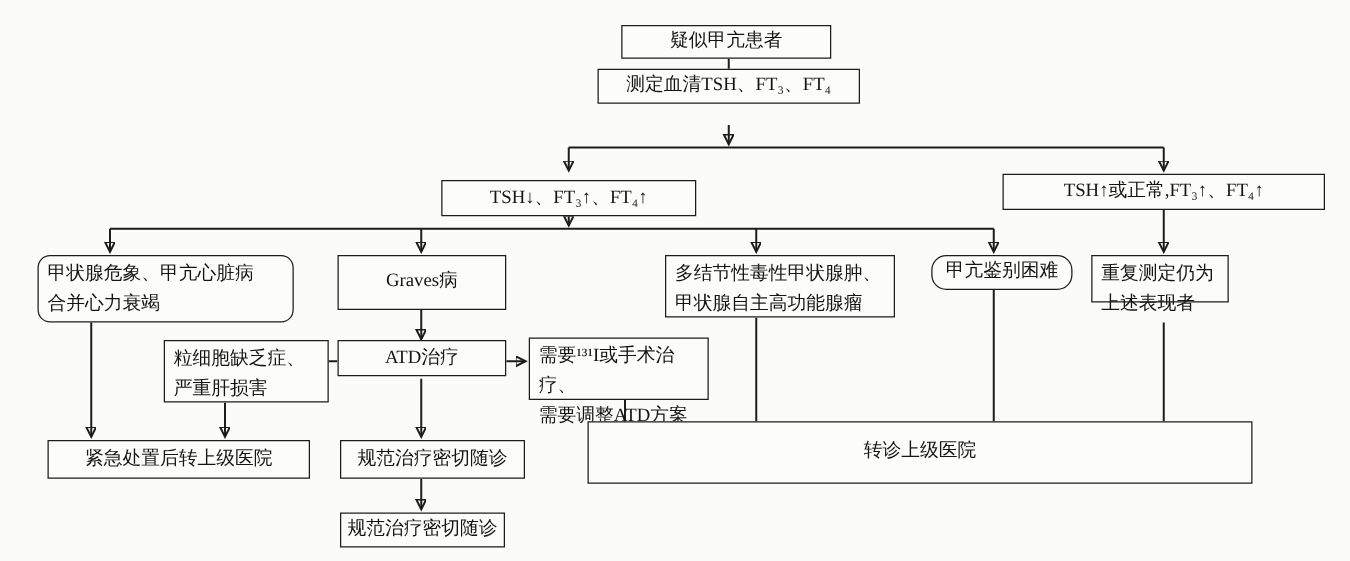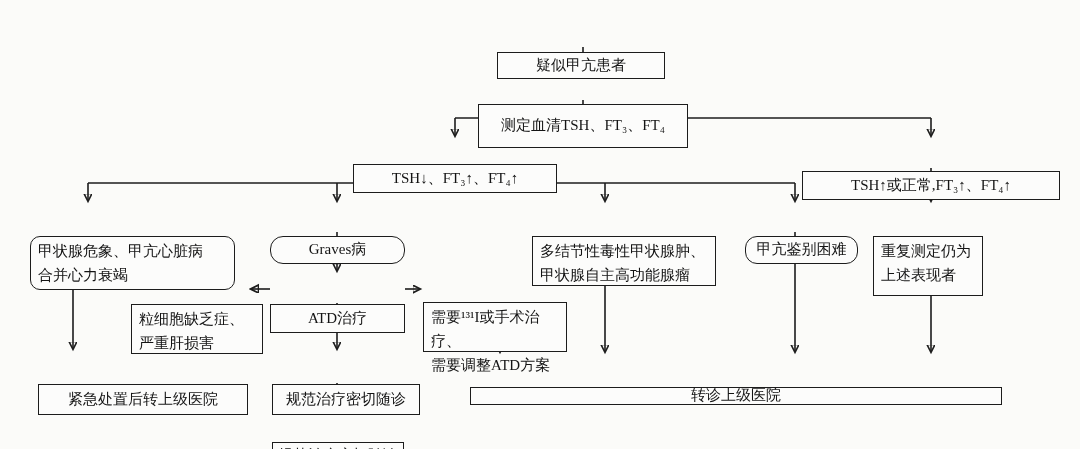--- a/index.html
+++ b/index.html
@@ -24,21 +24,20 @@
     box-sizing: border-box;
     border: 1.6px solid #1c1c1c;
     background: #fcfcfb;
     font-size: 15px;
     line-height: 1.45;
     display: flex;
     align-items: center;
     justify-content: center;
     text-align: center;
     white-space: nowrap;
-    margin-top: 32px;
   }
   .node.ml {
     display: block;
     white-space: pre-line;
     text-align: left;
     padding: 2px 7px;
     line-height: 1.6;
   }
 </style>
 </head>
@@ -72,48 +71,48 @@
     <path d="M337,303 V349" marker-end="url(#ah)"></path>
     <path d="M337,383 V407" marker-end="url(#ah)"></path>
     <path d="M500,320 V352" marker-end="url(#ah)"></path>
     <path d="M605,254 V352" marker-end="url(#ah)"></path>
     <path d="M795,232 V352" marker-end="url(#ah)"></path>
     <path d="M931,258 V352" marker-end="url(#ah)"></path>
   </svg>
 
   <div class="node" style="left:497px; top:20px; width:168px; height:27px;">疑似甲亢患者</div>
 
-  <div class="node" style="left:478px; top:72px; width:210px; height:44px;">测定血清TSH、FT₃、FT₄</div>
+  <div class="node" style="left:478px; top:55px; width:210px; height:28px;">测定血清TSH、FT₃、FT₄</div>
 
-  <div class="node" style="left:353px; top:132px; width:204px; height:29px;">TSH↓、FT₃↑、FT₄↑</div>
+  <div class="node" style="left:353px; top:144px; width:204px; height:29px;">TSH↓、FT₃↑、FT₄↑</div>
 
   <div class="node" style="left:802px; top:139px; width:258px; height:29px;text-align:right;">TSH↑或正常,FT₃↑、FT₄↑</div>
 
   <div class="node ml" style="left:30px; top:204px; width:205px; height:54px;border-radius:10px;">甲状腺危象、甲亢心脏病
 合并心力衰竭</div>
 
-  <div class="node" style="left:270px; top:204px; width:135px; height:28px;border-radius:13px;">Graves病</div>
+  <div class="node" style="left:270px; top:204px; width:135px; height:44px;">Graves病</div>
 
   <div class="node ml" style="left:532px; top:204px; width:184px; height:50px;">多结节性毒性甲状腺肿、
 甲状腺自主高功能腺瘤</div>
 
   <div class="node" style="left:745px; top:204px; width:113px; height:28px;border-radius:12px;">甲亢鉴别困难</div>
 
-  <div class="node ml" style="left:873px; top:204px; width:110px; height:60px;">重复测定仍为
+  <div class="node ml" style="left:873px; top:204px; width:110px; height:38px;">重复测定仍为
 上述表现者</div>
 
   <div class="node ml" style="left:131px; top:272px; width:132px; height:50px;">粒细胞缺乏症、
 严重肝损害</div>
 
   <div class="node" style="left:270px; top:272px; width:135px; height:29px;">ATD治疗</div>
 
   <div class="node ml" style="left:423px; top:270px; width:144px; height:50px;">需要¹³¹I或手术治疗、
 需要调整ATD方案</div>
 
   <div class="node" style="left:38px; top:352px; width:210px; height:31px;">紧急处置后转上级医院</div>
 
   <div class="node" style="left:272px; top:352px; width:148px; height:31px;">规范治疗密切随诊</div>
 
-  <div class="node" style="left:470px; top:355px; width:532px; height:18px;">转诊上级医院</div>
+  <div class="node" style="left:470px; top:337px; width:532px; height:50px;">转诊上级医院</div>
 
   <div class="node" style="left:272px; top:410px; width:132px; height:28px;">规范治疗密切随诊</div>
 
 </div>
 
 </body></html>

